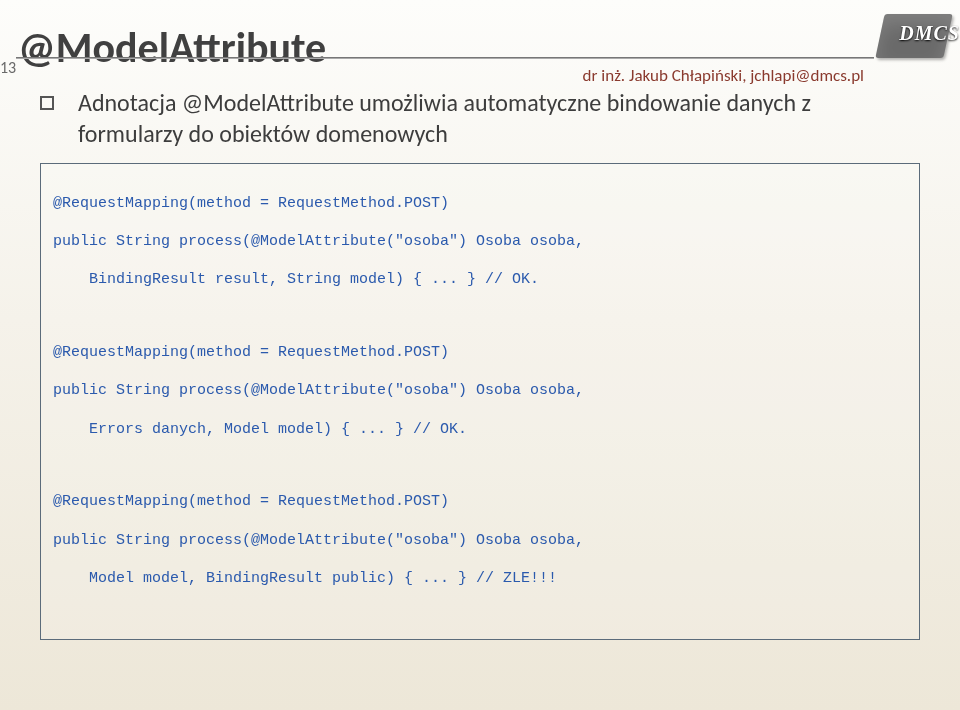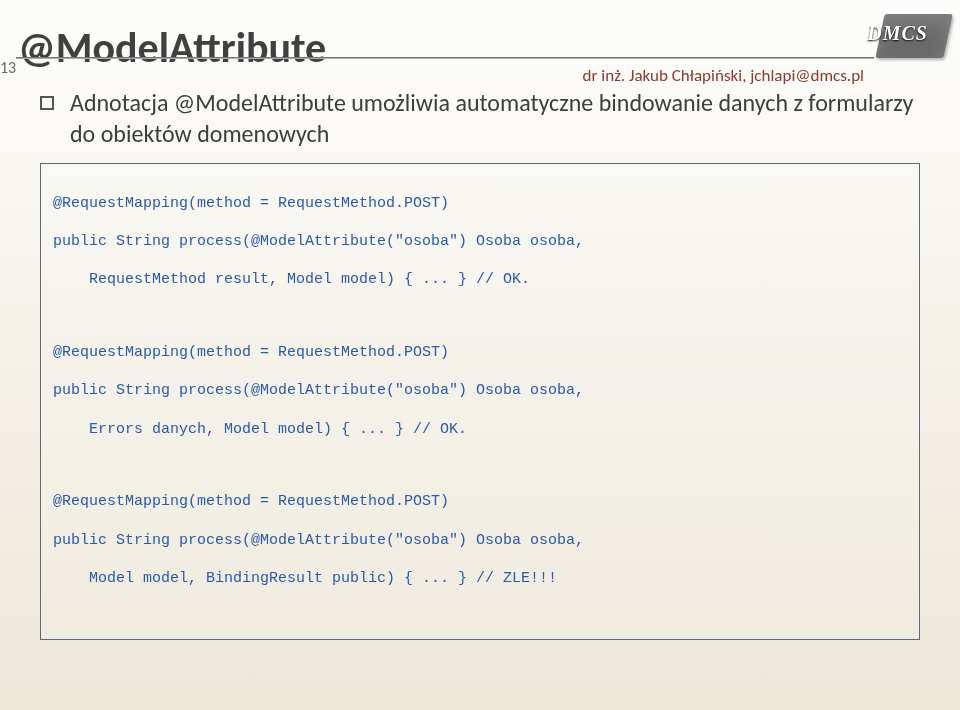--- a/index.html
+++ b/index.html
@@ -53,38 +53,38 @@
     width: 68px;
     height: 44px;
     background: #6a6a6a;
     transform: skewX(-12deg);
     border-radius: 3px;
     box-shadow: 2px 2px 3px rgba(0,0,0,.3), inset 0 10px 18px rgba(255,255,255,.15);
   }
   .logo-text {
     position: absolute;
     top: 22px;
-    right: 32px;
+    right: 0;
     font-family: Georgia, serif;
     font-style: italic;
     font-weight: 700;
     font-size: 20px;
     color: #ffffff;
     letter-spacing: 1px;
     text-shadow: 0 1px 2px #000;
   }
   .content {
     position: absolute;
     top: 88px;
     left: 40px;
     right: 40px;
   }
   .bullet {
     display: flex;
-    gap: 16px;
+    gap: 24px;
     font-size: 24px;
     line-height: 1.28;
     color: #3d3d3d;
     margin-bottom: 14px;
   }
   .bullet .marker {
     flex: 0 0 auto;
     width: 14px;
     height: 14px;
     border: 2px solid #555;
@@ -119,21 +119,21 @@
 
   <div class="bullet">
     <span class="marker"></span>
     <span class="text">Adnotacja @ModelAttribute umożliwia automatyczne bindowanie danych z formularzy do obiektów domenowych</span>
   </div>
 
 
   <div class="codebox">
 <div>@RequestMapping(method = RequestMethod.POST)</div>
 <div>public String process(@ModelAttribute("osoba") Osoba osoba,</div>
-<div>    RequestMethod result, Model model) { ... } // OK.</div>
+<div>    BindingResult result, String model) { ... } // OK.</div>
 <div class="blank"></div>
 <div>@RequestMapping(method = RequestMethod.POST)</div>
 <div>public String process(@ModelAttribute("osoba") Osoba osoba,</div>
 <div>    Errors danych, Model model) { ... } // OK.</div>
 <div class="blank"></div>
 <div>@RequestMapping(method = RequestMethod.POST)</div>
 <div>public String process(@ModelAttribute("osoba") Osoba osoba,</div>
 <div>    Model model, BindingResult public) { ... } // ZLE!!!</div>
   </div>
 

